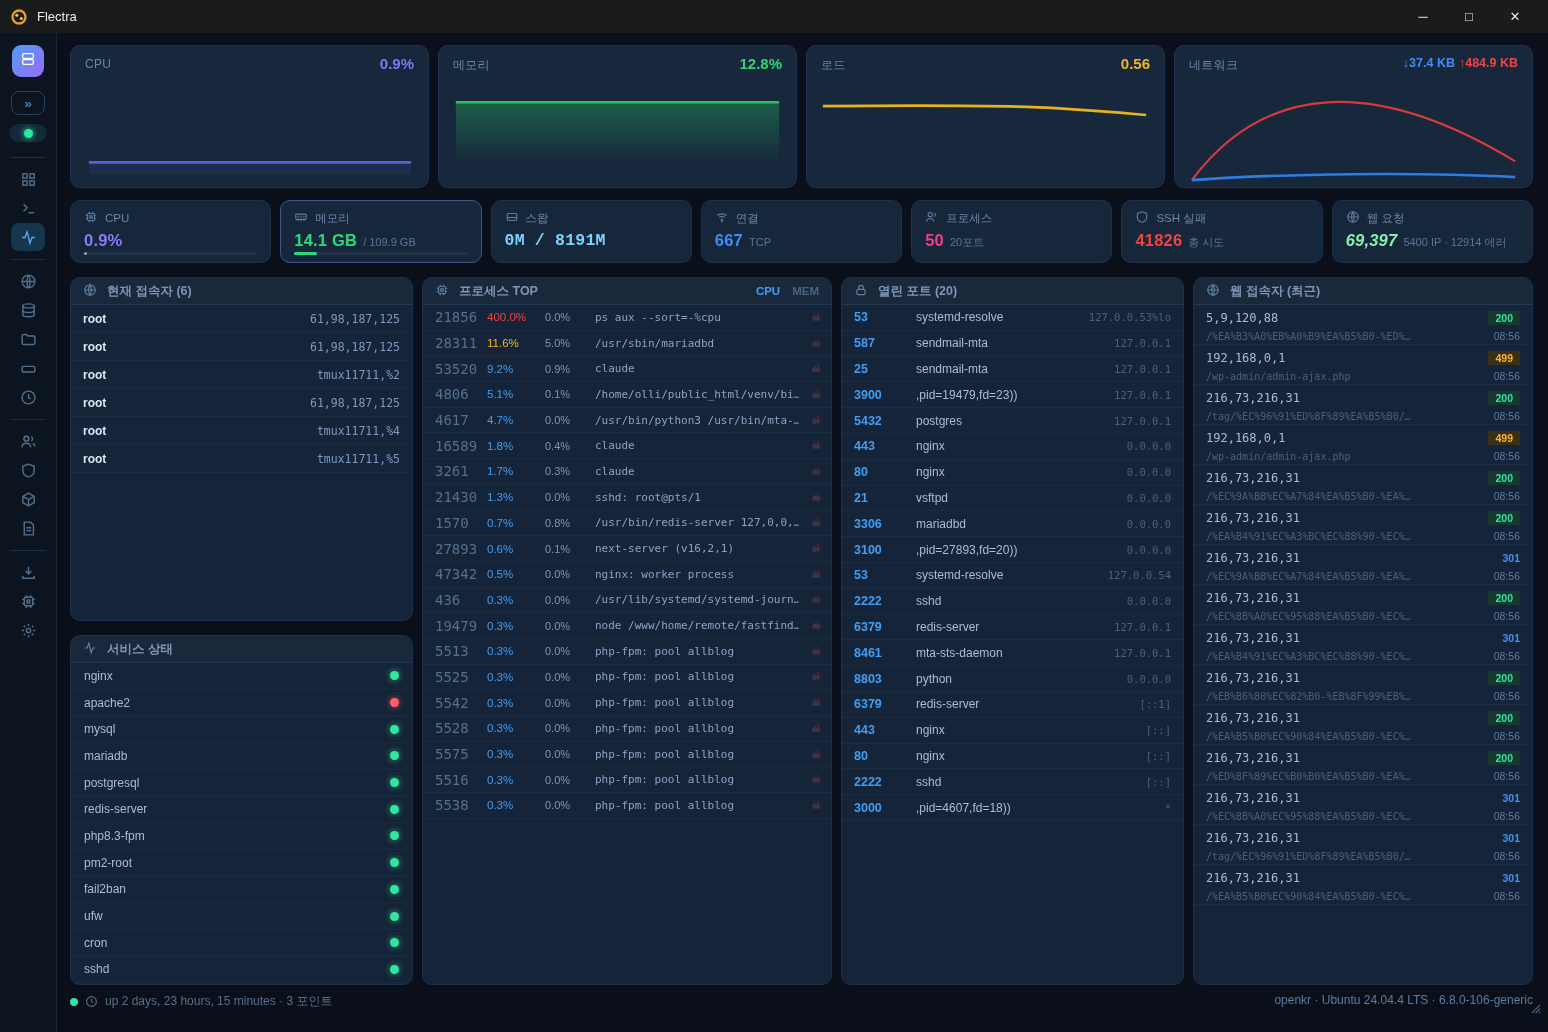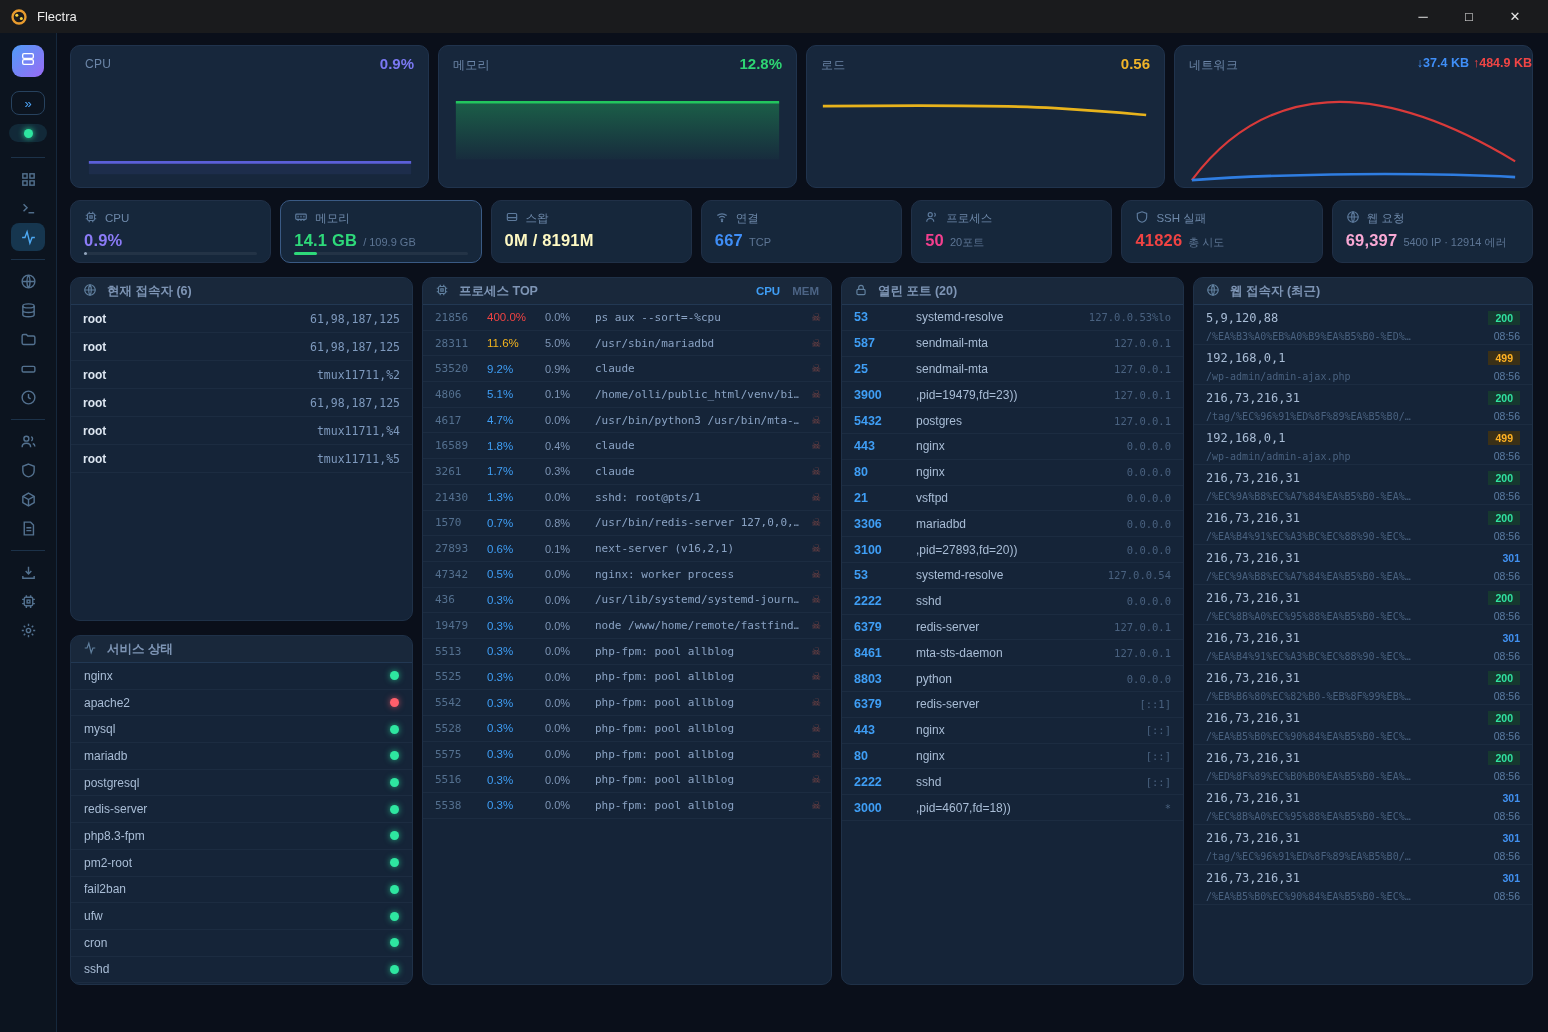--- a/index.html
+++ b/index.html
@@ -32,35 +32,35 @@
   .side-item svg { display:block; }
 
   .content { flex:1; display:flex; flex-direction:column; padding:12px 15px 0 13px; min-width:0; }
 
   
   .charts-row { display:grid; grid-template-columns:repeat(4,1fr); gap:9px; height:143px; margin-bottom:12px; }
   .chart-card { position:relative; background:#17273c; border:1px solid #20334d; border-radius:10px; overflow:hidden; }
   .chart-card .c-label { position:absolute; top:11px; left:14px; font-size:12px; color:#6c86a8; letter-spacing:.3px; }
   .chart-card .c-value { position:absolute; top:9px; right:14px; font-size:15px; font-weight:bold; }
   .v-purple { color:#7b78f3; } .v-green { color:#2ed573; } .v-amber { color:#f0b429; }
-  .net-vals { position:absolute; top:10px; right:0; font-size:12.5px; font-weight:bold; }
+  .net-vals { position:absolute; top:10px; right:14px; font-size:12.5px; font-weight:bold; }
   .net-vals .dn { color:#3f8ef7; } .net-vals .up { color:#f04545; margin-left:4px; }
   .spark { position:absolute; left:0; bottom:0; width:100%; height:100%; }
 
   
   .stats-row { display:grid; grid-template-columns:repeat(7,1fr); gap:9px; height:63px; margin-bottom:14px; }
   .stat-card { position:relative; background:#16273b; border:1px solid #203047; border-radius:10px; padding:9px 13px 0; cursor:pointer; overflow:hidden; }
   .stat-card.hl { border-color:#3a5a84; }
   .stat-top { display:flex; align-items:center; gap:7px; color:#6d88a9; font-size:11.5px; }
   .stat-top svg { color:#5d7a9c; }
   .stat-val-row { margin-top:5px; display:flex; align-items:baseline; gap:6px; white-space:nowrap; }
   .stat-val { font-size:16.5px; font-weight:bold; letter-spacing:.2px; }
   .stat-suffix { font-size:11px; color:#5d7594; }
-  .s-purple{color:#8b7bf7;} .s-green{color:#2ed97a;} .s-violet{color:#fef9c3;} .s-blue{color:#3f8ef7;}
-  .s-pink{color:#f43f8e;} .s-red{color:#f04343;} .s-amber{color:#f9a8d4;}
+  .s-purple{color:#8b7bf7;} .s-green{color:#2ed97a;} .s-violet{color:#7dd3fc;font-family:Liberation Mono, monospace;} .s-blue{color:#3f8ef7;}
+  .s-pink{color:#f43f8e;} .s-red{color:#f04343;} .s-amber{color:#86efac;font-style:italic;}
   .stat-bar { position:absolute; left:13px; right:13px; bottom:7px; height:3px; border-radius:2px; background:rgba(255,255,255,.06); }
   .stat-bar .fill { height:100%; border-radius:2px; }
   .fill-dim { width:2%; background:#93a6bd; } .fill-green { width:13%; background:#2ed97a; }
 
   
   .panels { display:grid; grid-template-columns:343px 410px 343px 1fr; gap:9px; height:708px; }
   .panel { background:#152438; border:1px solid #1f3148; border-radius:10px; display:flex; flex-direction:column; overflow:hidden; }
   .col1 { display:flex; flex-direction:column; gap:14px; min-height:0; }
   .p-conn { height:344px; } .p-svc { flex:1; }
   .panel-header { flex:0 0 27px; display:flex; align-items:center; gap:10px; padding:0 12px; color:#7e95b5;
@@ -69,21 +69,21 @@
   .ph-tabs { margin-left:auto; display:flex; gap:12px; font-size:11.5px; }
   .ph-tab { cursor:pointer; color:#4c6485; font-weight:bold; background:none; border:none; font-size:11.5px; }
   .ph-tab.active { color:#3f9ef5; }
   .rowline { border-bottom:1px solid rgba(126,149,181,.07); }
 
   .conn-row { height:28px; display:flex; align-items:center; justify-content:space-between; padding:0 12px; }
   .conn-user { color:#dde6f1; font-size:12px; font-weight:bold; }
   .conn-detail { color:#7e99bd; font-size:11.5px; }
 
   .proc-row { height:25.7px; display:grid; grid-template-columns:46px 52px 44px 1fr 16px; align-items:center; padding:0 10px 0 12px; column-gap:6px; }
-  .proc-pid { color:#54708f; font-size:11px; }
+  .proc-pid { color:#54708f; font-size:14px; }
   .proc-cpu { font-size:11.5px; font-weight:normal; color:#3f9ef5; }
   .proc-cpu.crit { color:#f04343; } .proc-cpu.warn { color:#f5b51e; }
   .proc-mem { color:#7e95b5; font-size:11px; }
   .proc-cmd { color:#8aa3c4; font-size:11px; white-space:nowrap; overflow:hidden; }
   .proc-kill { color:#7a4444; font-size:11px; text-align:right; cursor:pointer; }
 
   .port-row { height:25.8px; display:grid; grid-template-columns:56px 1fr auto; align-items:center; padding:0 12px; column-gap:6px; }
   .port-num { color:#3f9ef5; font-size:12.5px; font-weight:bold; }
   .port-svc { color:#a9bdd6; font-size:12px; white-space:nowrap; overflow:hidden; }
   .port-addr { color:#49617f; font-size:10.5px; }
@@ -959,16 +959,32 @@
                 <span class="web-ip mono">216,73,216,31</span>
                 <span class="web-badge s301">301</span>
                 <span class="web-url mono">/%EA%B5%B0%EC%90%84%EA%B5%B0-%EC%…</span>
                 <span class="web-time">08:56</span>
               </div>
 
           </div>
         </section>
       </div>
 
+      <div class="footerbar">
+        <span class="foot-left">
+          <span class="foot-dot"></span>
+          <span style="display:inline-flex;color:#56708c;">
+              <svg viewBox="0 0 24 24" width="13" height="13" fill="none" stroke="currentColor" stroke-width="2">
+                <circle cx="12" cy="12" r="9"></circle>
+                <path d="M12 7v5l3 2"></path>
+              </svg>
+            </span>
+          <span>up 2 days, 23 hours, 15 minutes · 3 포인트</span>
+        </span>
+        <span class="foot-right">openkr · Ubuntu 24.04.4 LTS · 6.8.0-106-generic</span>
+        <span class="grip"><svg width="14" height="14" viewBox="0 0 14 14" stroke="currentColor" stroke-width="1.3">
+              <path d="M13 5 L5 13 M13 8.5 L8.5 13 M13 12 L12 13"></path>
+            </svg></span>
+      </div>
 
     </main>
   </div>
 </div>
 
 </body></html>

